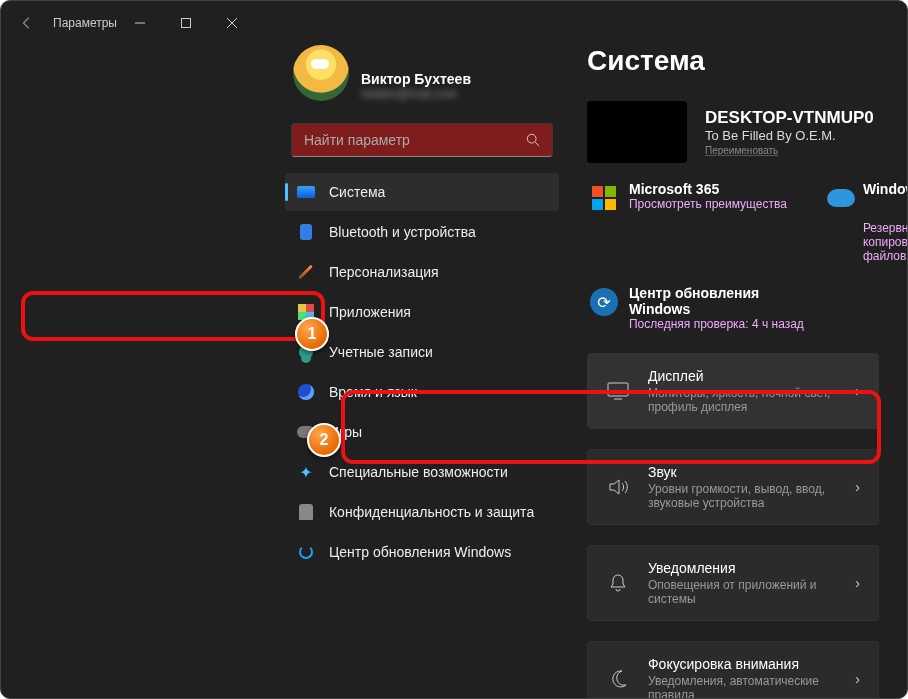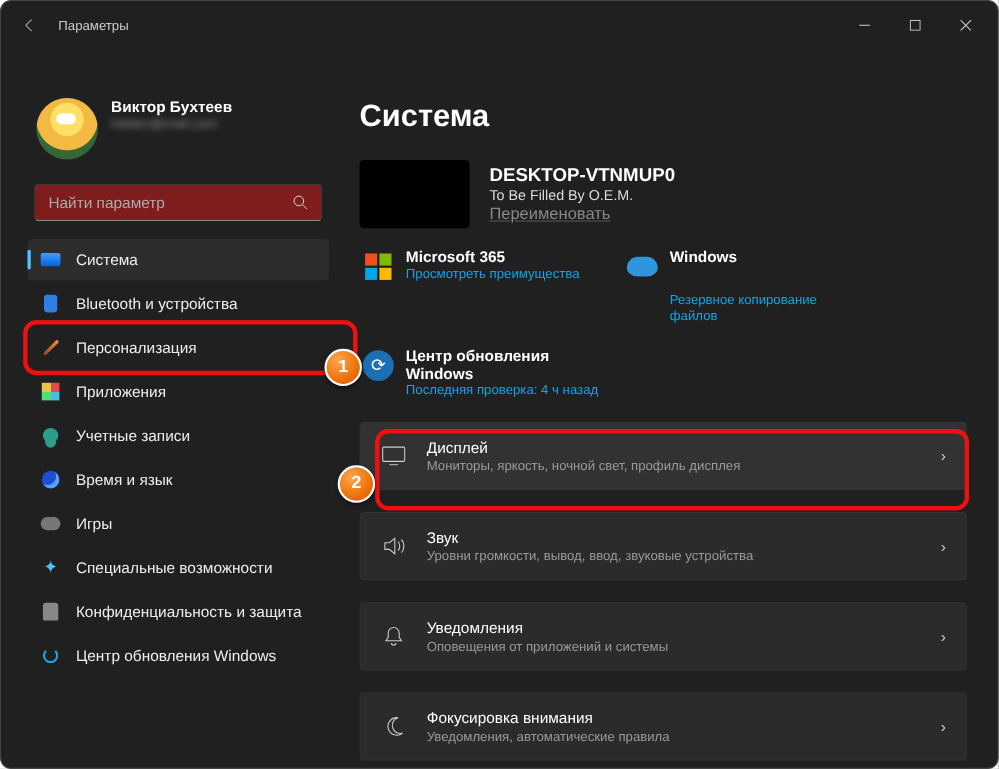--- a/index.html
+++ b/index.html
@@ -1,32 +1,32 @@
 <!DOCTYPE html>
 <html><head>
 <meta charset="utf-8">
 <style>
 * { margin: 0; padding: 0; box-sizing: border-box; font-family: "Segoe UI", Arial, sans-serif; }
 body { background: #fff; display: flex; align-items: center; justify-content: center; }
 .window {
   width: 908px; height: 699px; background: #202020; border: 1px solid #444;
-  border-radius: 10px; overflow: hidden; display: flex; flex-direction: column;
+  border-radius: 10px; overflow: hidden; display: flex; 
   color: #fff; position: relative;
 }
 .titlebar {
   height: 44px; display: flex; align-items: center; padding: 0 6px 0 14px;
   font-size: 12px; color: #ccc;
 }
 .back-btn { width: 24px; display: flex; align-items: center; justify-content: center; color: #888; font-size: 14px;}
 .titlebar .title { margin-left: 14px; }
 .win-controls { margin-left: auto; display: flex; }
 .win-controls div { width: 46px; height: 32px; display: flex; align-items: center; justify-content: center; color: #ccc; font-size: 11px;}
 .body { flex: 1; display: flex; overflow: hidden; }
 .sidebar { width: 310px; padding: 0 12px 12px 24px; display: flex; flex-direction: column; gap: 2px; }
-.user-block { display: flex; align-items: flex-start; gap: 12px; padding: 44px 8px 20px 8px; }
+.user-block { display: flex; align-items: flex-end; gap: 12px; padding: 44px 8px 20px 8px; }
 .avatar {
   width: 56px; height: 56px; border-radius: 50%; overflow: hidden;
   background: radial-gradient(circle at 50% 35%, #ffe066 0 32%, #f4b942 34% 60%, #356637 62% 100%);
   position: relative; flex-shrink: 0;
 }
 .avatar::after{
   content:""; position:absolute; left:18px; top:14px; width:18px; height:10px;
   background:#fff; border-radius:10px;
 }
 .user-name { font-size: 14px; font-weight: 600; }
@@ -74,31 +74,31 @@
   font-weight:700; color:#fff; font-size:16px; box-shadow: 0 2px 4px rgba(0,0,0,.5);
 }
 .badge1 { left: 294px; top: 316px; }
 .badge2 { left: 306px; top: 422px; }
 .main { flex: 1; padding: 44px 28px 16px 16px; overflow-y: auto; }
 .main h1 { font-size: 28px; font-weight: 600; margin-bottom: 24px; }
 .device-row { display: flex; gap: 18px; align-items: center; margin-bottom: 18px; }
 .device-thumb { width: 100px; height: 62px; background: #000; border-radius: 4px; }
 .device-name { font-size: 17px; font-weight: 600; }
 .device-oem { font-size: 13px; color: #dcdcdc; }
-.rename-link { font-size: 15px; color: #888; margin-top: 2px; text-decoration: underline; text-decoration-color: #555; }
+.rename-link { font-size: 10px; color: #888; margin-top: 2px; text-decoration: underline; text-decoration-color: #555; }
 .cards-row { display: flex; gap: 40px; margin-bottom: 22px; }
 .card { display: flex; gap: 8px; }
 .card-ico { width: 34px; height: 34px; display:flex; align-items:center; justify-content:center;}
 .ms365 { display:grid; grid-template-columns: 1fr 1fr; gap:2px; width:24px; height:24px;}
 .ms365 span:nth-child(1){background:#f25022;} .ms365 span:nth-child(2){background:#7fba00;}
 .ms365 span:nth-child(3){background:#00a4ef;} .ms365 span:nth-child(4){background:#ffb900;}
 .onedrive { width:28px; height:18px; background:#2f95dd; border-radius: 10px 10px 10px 10px / 10px 10px 8px 8px;}
 .upd-ico { width:28px; height:28px; border-radius:50%; background:#1b6fb3; display:flex; align-items:center; justify-content:center; color:#fff;}
 .card .title { font-size: 14px; font-weight: 600; white-space: nowrap;}
-.card .sub { font-size: 12px; color: #0ea5e9; white-space: nowrap;}
+.card .sub { font-size: 12px; color: #f0abfc; white-space: nowrap;}
 .list { display: flex; flex-direction: column; gap: 20px; margin-top: 6px; }
 .list-item {
   display: flex; align-items: center; gap: 18px; padding: 14px 18px;
   background: #2b2b2b; border: 1px solid #333; border-radius: 4px; cursor: pointer;
 }
 .list-item.highlight { background: #323232; }
 .list-ico { width: 24px; color:#ccc; display:flex; align-items:center; justify-content:center;}
 .list-txt { flex: 1; }
 .list-txt .title { font-size: 14px; font-weight: 500; }
 .list-txt .sub { font-size: 12px; color: #999; margin-top: 2px;}

